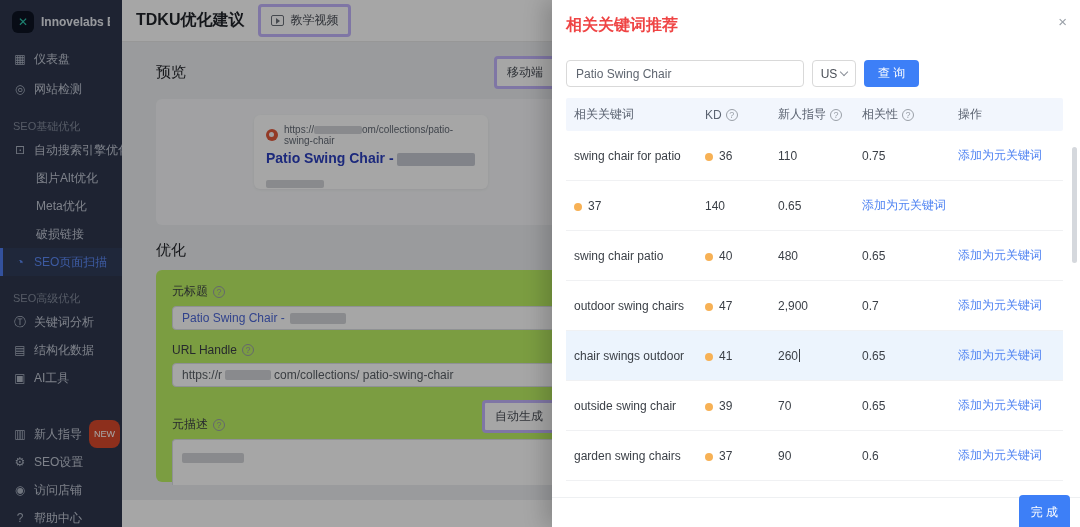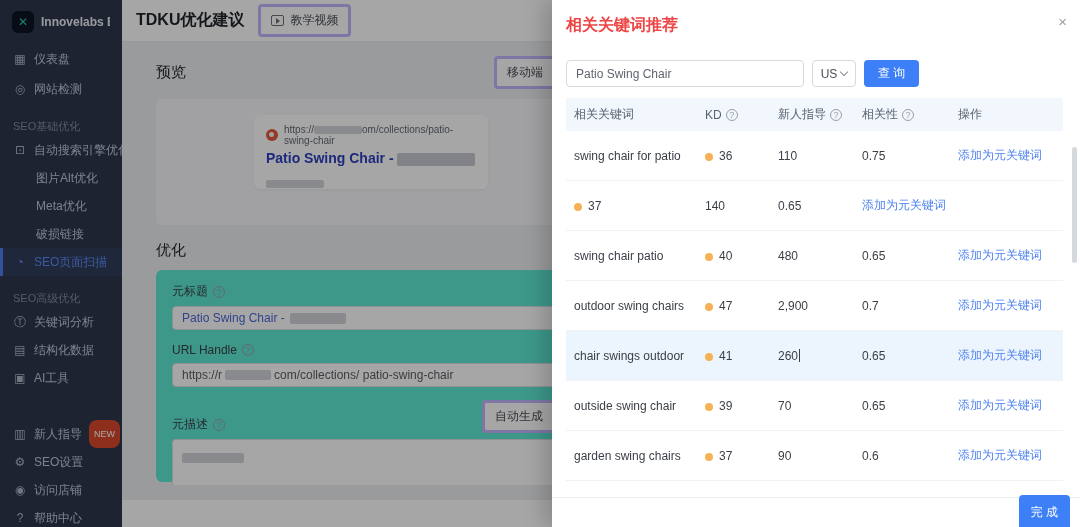--- a/index.html
+++ b/index.html
@@ -47,21 +47,21 @@
   .preview-card { width:560px; height:126px; background:#f7f8fa; border-radius:6px;
                   margin-top:10px; position:relative; }
   .serp-card { position:absolute; left:98px; top:16px; width:234px; height:74px; background:#fff;
                border-radius:6px; padding:9px 12px; box-shadow:0 1px 3px rgba(0,0,0,0.06); }
   .serp-url-row { display:flex; align-items:center; gap:6px; font-size:10px; color:#636a75; }
   .favicon { width:12px; height:12px; border-radius:50%; background:#e2593b; flex:none; position:relative; }
   .favicon::after { content:""; position:absolute; left:3px; top:3px; width:5px; height:5px;
                     border-radius:50%; background:#f7f8fa; }
   .redact { display:inline-block; background:#d3d5d9; border-radius:2px; vertical-align:middle; }
   .serp-title { margin-top:4px; font-size:14px; font-weight:bold; color:#2b3fbf; white-space:nowrap; }
-  .opt-card { width:560px; height:212px; background:#5eead4; border-radius:6px; margin-top:10px;
+  .opt-card { width:560px; height:212px; background:#bef264; border-radius:6px; margin-top:10px;
               padding:13px 16px; }
   .field-label { font-size:12px; color:#3b3f46; display:flex; align-items:center; gap:5px; }
   .qicon { width:12px; height:12px; border:1px solid #9aa0a8; border-radius:50%; color:#9aa0a8;
            font-size:9px; display:inline-flex; align-items:center; justify-content:center; flex:none; }
   .qicon::after { content:"?"; }
   .tinput { margin-top:6px; height:24px; width:520px; background:#fff; border:1px solid #dcdfe3;
             border-radius:4px; font-size:12px; display:flex; align-items:center; padding:0 9px;
             white-space:nowrap; overflow:hidden; }
   .tinput.blue { color:#4d68d8; }
   .tinput.gray { color:#5a6066; }

